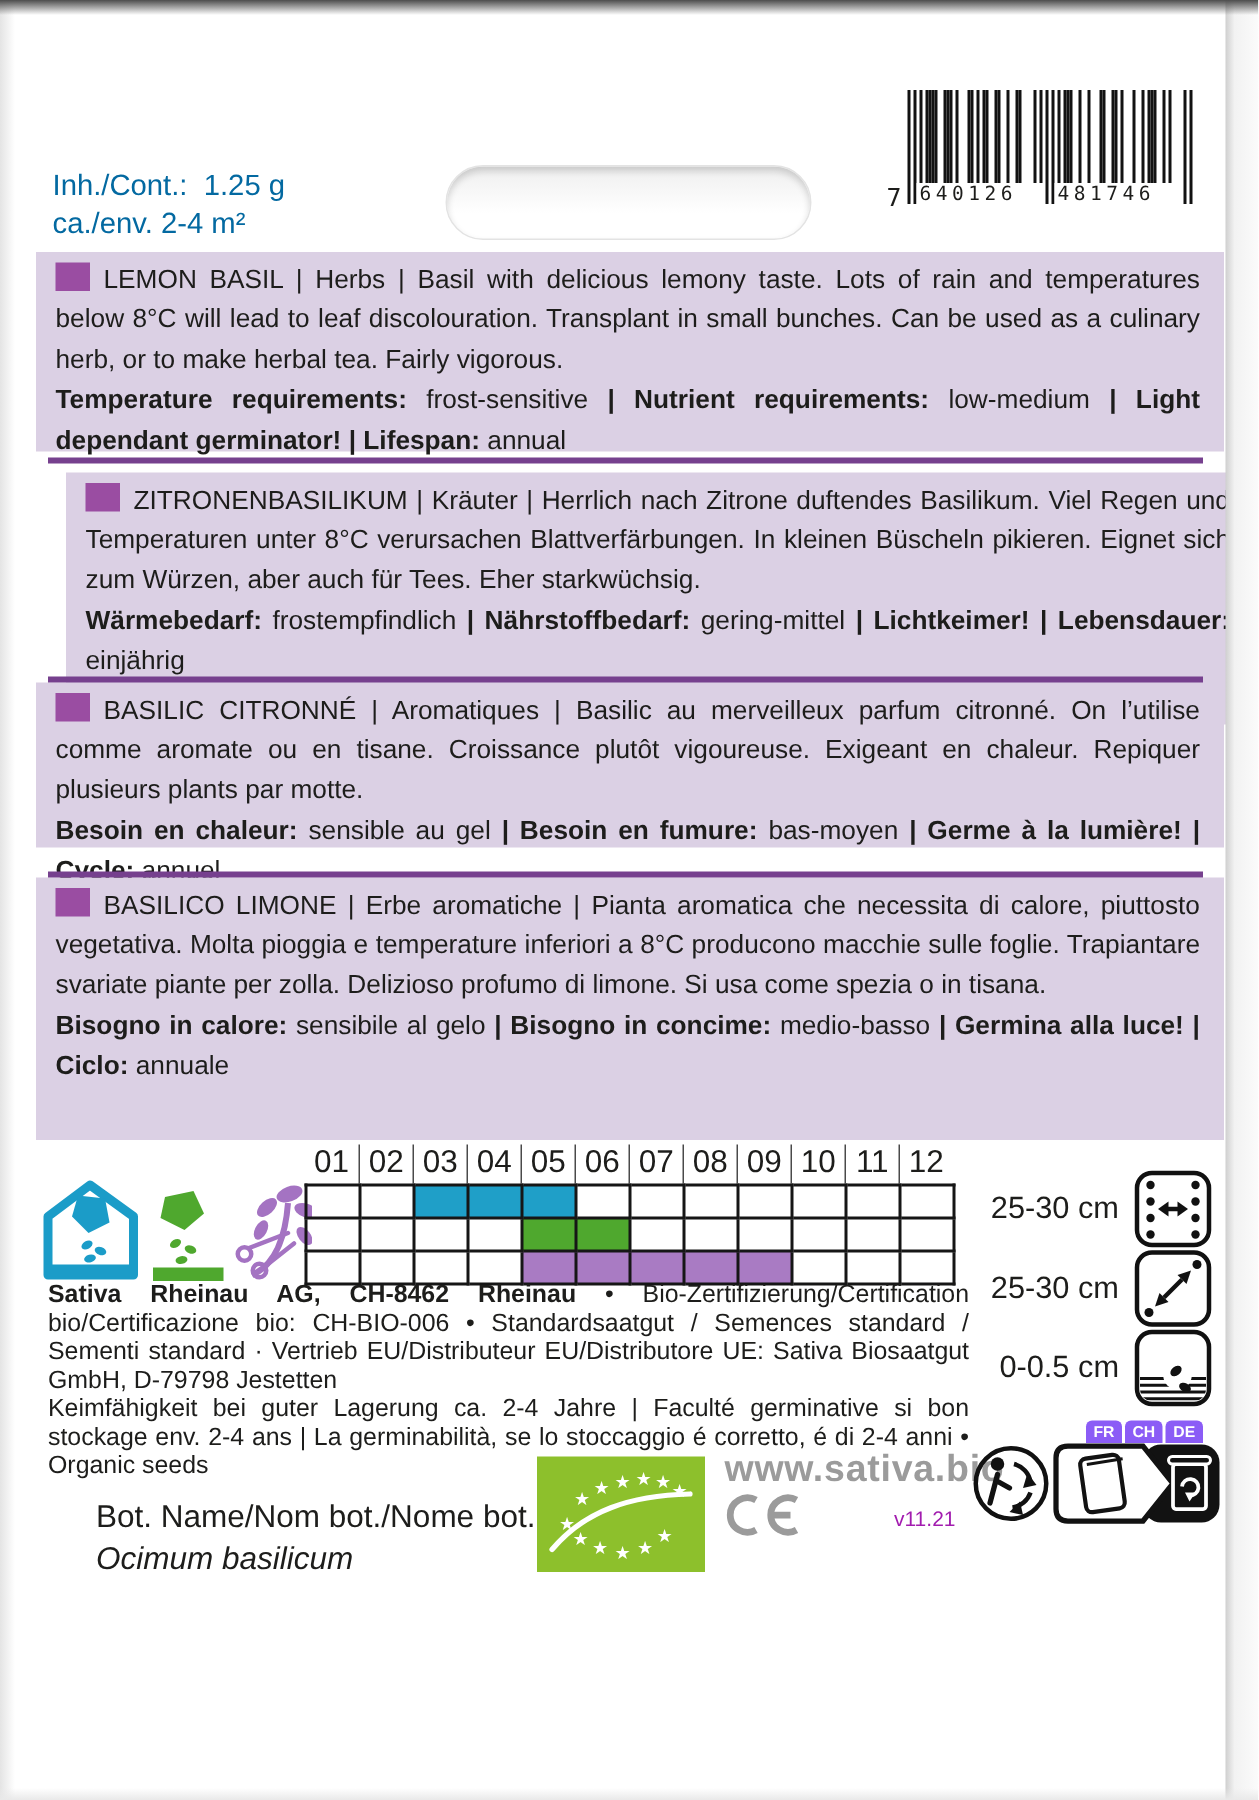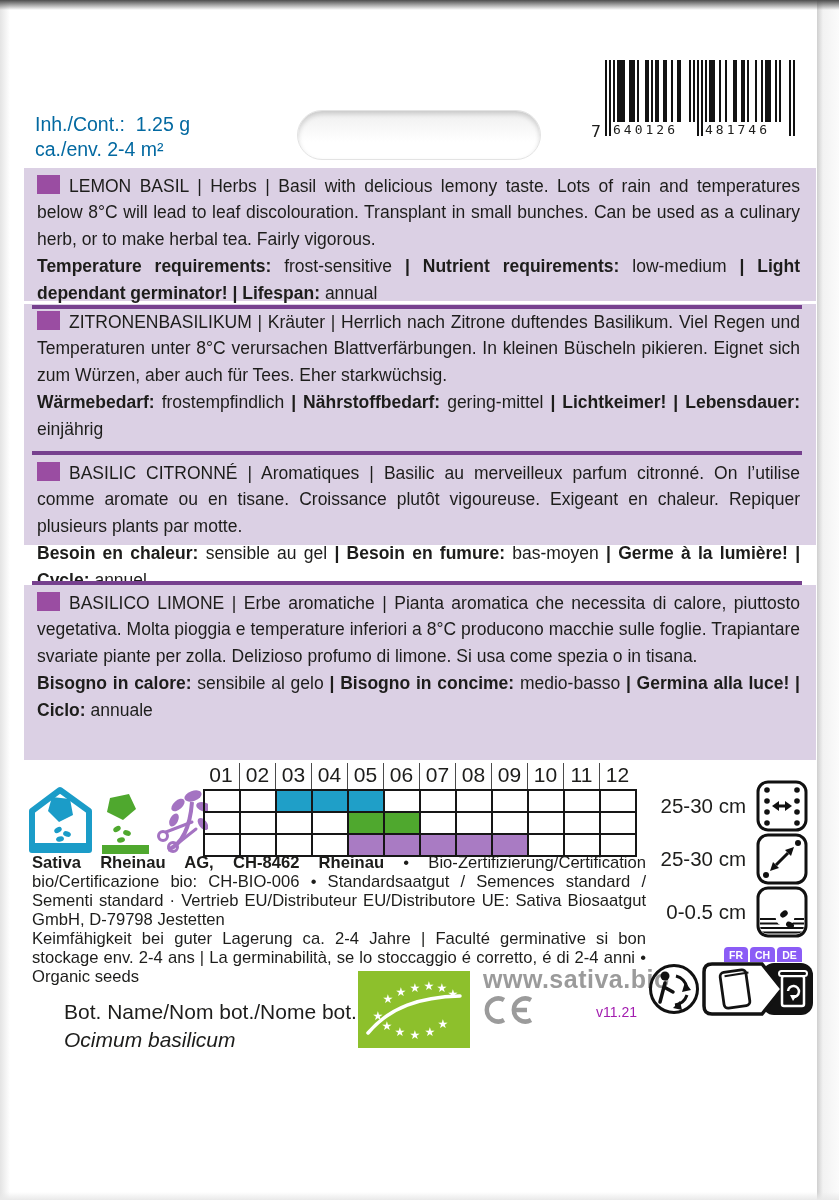--- a/index.html
+++ b/index.html
@@ -132,27 +132,27 @@
     <span class="bc-digits bc-g1">640126</span>
     <span class="bc-digits bc-g2">481746</span>
   </div>
 
   <div class="sec" style="top:168px;height:133px;">
     <p><span class="bullet"></span><span>LEMON BASIL</span> <span>| Herbs |</span> <span>Basil with delicious lemony taste. Lots of rain and temperatures below 8°C will lead to leaf discolouration. Transplant in small bunches. Can be used as a culinary herb, or to make herbal tea. Fairly vigorous.</span></p>
     <p class="reqs"><b>Temperature requirements:</b> <span>frost-sensitive</span> <b>| Nutrient requirements:</b> <span>low-medium</span> <b>| Light dependant germinator!</b> <b>| Lifespan:</b> <span>annual</span></p>
   </div>
 
   <div class="sec-line" style="top:305px;"></div>
-  <div class="sec" style="top:304px;height:168px;">
+  <div class="sec" style="top:315px;height:168px;margin-left:20px;">
     <p><span class="bullet"></span><span>ZITRONENBASILIKUM</span> <span>| Kräuter |</span> <span>Herrlich nach Zitrone duftendes Basilikum. Viel Regen und Temperaturen unter 8°C verursachen Blattverfärbungen. In kleinen Büscheln pikieren. Eignet sich zum Würzen, aber auch für Tees. Eher starkwüchsig.</span></p>
     <p class="reqs"><b>Wärmebedarf:</b> <span>frostempfindlich</span> <b>| Nährstoffbedarf:</b> <span>gering-mittel</span> <b>| Lichtkeimer!</b> <b>| Lebensdauer:</b> <span>einjährig</span></p>
   </div>
 
   <div class="sec-line" style="top:451px;"></div>
-  <div class="sec" style="top:455px;height:90px;">
+  <div class="sec" style="top:455px;height:110px;">
     <p><span class="bullet"></span><span>BASILIC CITRONNÉ</span> <span>| Aromatiques |</span> <span>Basilic au merveilleux parfum citronné. On l’utilise comme aromate ou en tisane. Croissance plutôt vigoureuse. Exigeant en chaleur. Repiquer plusieurs plants par motte.</span></p>
     <p class="reqs"><b>Besoin en chaleur:</b> <span>sensible au gel</span> <b>| Besoin en fumure:</b> <span>bas-moyen</span> <b>| Germe à la lumière!</b> <b>| Cycle:</b> <span>annuel</span></p>
   </div>
 
   <div class="sec-line" style="top:581px;"></div>
   <div class="sec" style="top:585px;height:175px;">
     <p><span class="bullet"></span><span>BASILICO LIMONE</span> <span>| Erbe aromatiche |</span> <span>Pianta aromatica che necessita di calore, piuttosto vegetativa. Molta pioggia e temperature inferiori a 8°C producono macchie sulle foglie. Trapiantare svariate piante per zolla. Delizioso profumo di limone. Si usa come spezia o in tisana.</span></p>
     <p class="reqs"><b>Bisogno in calore:</b> <span>sensibile al gelo</span> <b>| Bisogno in concime:</b> <span>medio-basso</span> <b>| Germina alla luce!</b> <b>| Ciclo:</b> <span>annuale</span></p>
   </div>
 

